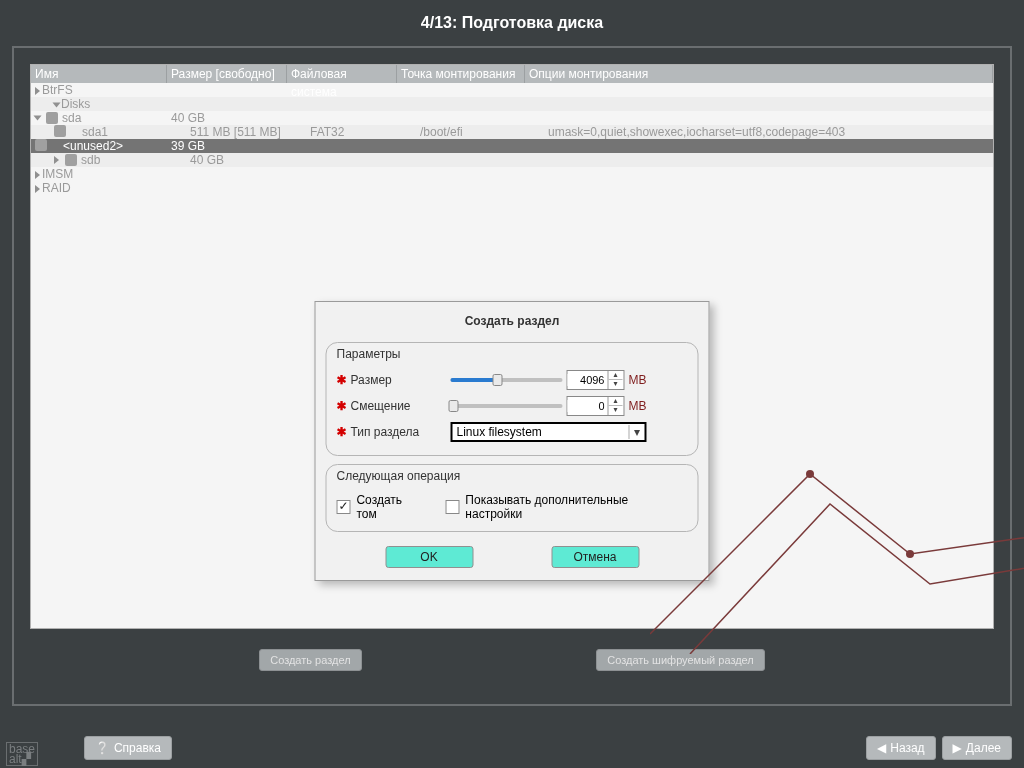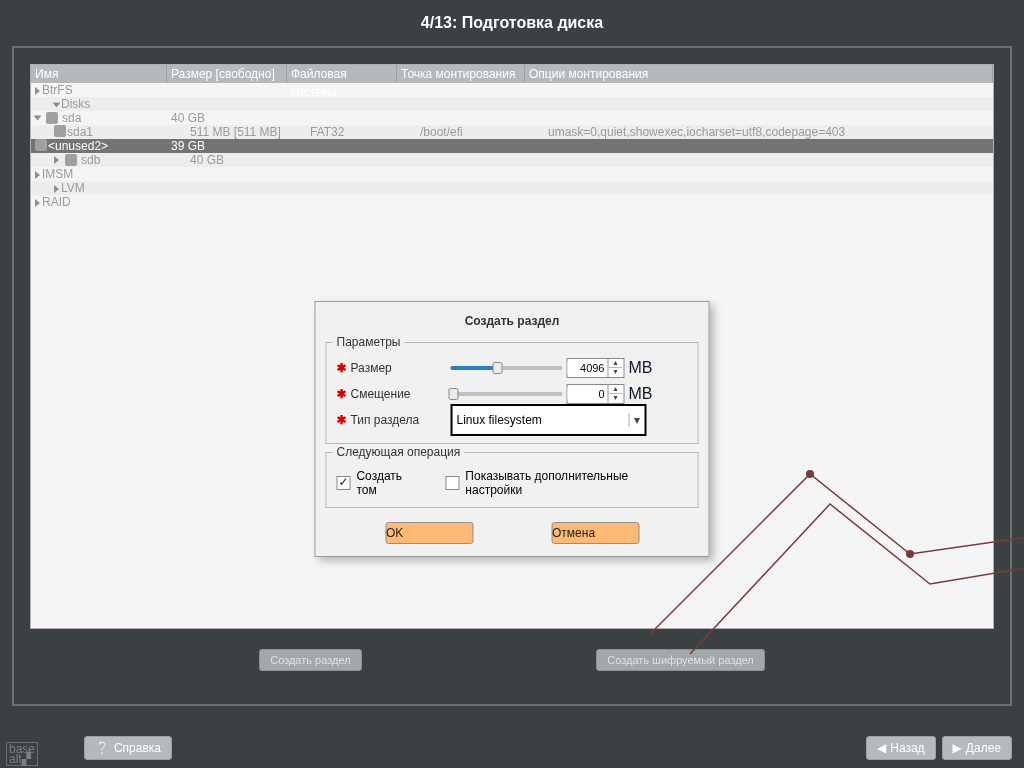--- a/index.html
+++ b/index.html
@@ -20,68 +20,68 @@
 .col-opts  { flex:1; }
 
 .tree-body { }
 .tree-row { display:flex; align-items:center; font-size:11px; color:#9a9a9a; background:#f5f5f5; height:14px; }
 .tree-row.alt { background:#ededed;padding-left:19px; }
 .tree-row .col { padding:0 4px; }
 .tree-row.selected { background:#747474; color:#fff; }
 
 .indent1 { padding-left:20px; }
 .indent2 { padding-left:40px; display:flex; align-items:center; gap:4px; }
-.indent3 { padding-left:62px; display:flex; gap:1px; }
+.indent3 { padding-left:62px; display:flex; gap:16px; }
 
 .disk-icon,.part-icon { width:12px; height:12px; background:#a0a0a0; border-radius:2px; display:inline-block; flex-shrink:0;}
 .tri { display:inline-block; width:0;height:0; border-top:4px solid transparent;border-bottom:4px solid transparent;border-left:5px solid #909090; vertical-align:middle; margin-right:2px;}
 .tri.down { transform:rotate(90deg); }
 
 .toolbar { text-align:center; padding:8px 0; }
 .tool-btn { display:inline-block; background:#b5b9bb; color:#fff; font-size:11px; padding:4px 10px; border:1px solid #9ca0a2; border-radius:3px; margin:0 4px; }
 .tool-btn.disabled { opacity:0.85; }
 
 
 .dialog { position:absolute; left:50%; top:236px; transform:translateX(-50%); width:395px; background:#f1f1f1; border:1px solid #9a9a9a; box-shadow:4px 4px 8px rgba(0,0,0,.25); }
 .dialog-title { text-align:center; font-weight:bold; font-size:12px; color:#333; padding:12px 0 10px; }
 
-.fieldset { border:1px solid #b5b5b5; margin:4px 10px 8px; border-radius:0; padding:8px 10px 10px; }
+.fieldset { border:1px solid #b5b5b5; margin:4px 10px 8px; border-radius:12px; padding:20px 10px 10px; }
 .legend { position:relative; top:-16px; left:-4px; background:#f1f1f1; padding:0 4px; font-size:12px; color:#333; display:inline-block; }
 .fieldset > .legend + *, .fieldset > .legend ~ .param-row:first-of-type { margin-top:-10px; }
 
 .param-row { display:flex; align-items:center; height:26px; }
 .star { color:#d40000; font-weight:bold; width:14px; }
 .param-label { width:100px; color:#333; }
 .param-control { flex:1; display:flex; align-items:center; gap:4px; }
 
 .slider-wrap { position:relative; width:112px; height:14px; }
 .slider-track { position:absolute; top:5px; left:0; right:0; height:4px; background:#c0c0c0; border-radius:2px; }
 .slider-fill  { position:absolute; top:5px; left:0; width:46px; height:4px; background:#2a7bd0; border-radius:2px; }
 .slider-thumb { position:absolute; top:1px; left:42px; width:10px;height:12px; background:#eaeaea; border:1px solid #888; border-radius:2px; }
 
 .spin { display:flex; background:#fff; border:1px solid #888; height:20px; width:58px; align-items:center; }
 .spin input { border:0; width:40px; text-align:right; padding:0 3px; font-size:11px; outline:none; }
 .spin .stepper { display:flex; flex-direction:column; border-left:1px solid #999; }
 .spin .stepper div { width:14px; height:9px; line-height:7px; text-align:center; font-size:8px; color:#444; border-bottom:1px solid #bbb; cursor:pointer; }
 .spin .stepper div:last-child{ border-bottom:0;}
 
-.unit { font-size:16px; color:#0f172a; }
+.unit { font-size:12px; color:#7f1d1d; }
 
 .active-ctrl { border:2px solid #000 !important; }
 
-.select { display:flex; background:#fff; border:1px solid #888; height:32px; width:196px; align-items:center; }
+.select { display:flex; background:#fff; border:1px solid #888; height:20px; width:196px; align-items:center; }
 .select span { flex:1; padding:0 4px; }
 .select .dd { width:16px; text-align:center; border-left:1px solid #aaa; color:#444; }
 
 .chk-row { display:flex; align-items:center; gap:6px; padding-top:4px; }
 .chk { width:14px; height:14px; background:#fff; border:1px solid #888; position:relative; }
 .chk.checked:after { content:"✓"; position:absolute; top:-2px; left:1px; font-size:12px; color:#222; }
 
 .dlg-btns { display:flex; justify-content:center; gap:78px; padding:6px 0 12px; }
-.dlg-btn { width:88px; height:22px; background:#fdba74; border:1px solid #909090; border-radius:3px; color:#222; line-height:20px; cursor:pointer; }
+.dlg-btn { width:88px; height:22px; background:#5eead4; border:1px solid #909090; border-radius:3px; color:#222; text-align:center; line-height:20px; cursor:pointer; }
 
 
 .bottom-bar { position:absolute; bottom:0; left:0; right:0; height:40px; display:flex; align-items:center; padding:0 12px; }
 .help-btn { background:#b5b9bb; color:#fff; border:1px solid #9ca0a2; border-radius:3px; padding:4px 10px; display:flex; align-items:center; gap:4px; }
 .nav { margin-left:auto; display:flex; gap:6px; }
 .nav-btn { background:#b5b9bb; color:#fff; border:1px solid #9ca0a2; border-radius:3px; padding:4px 10px; display:flex; align-items:center; gap:4px; cursor:pointer;}
 .logo { position:absolute; left:6px; bottom:2px; font-size:10px; color:#7a7e80; line-height:10px;}
 .logo .basealt { border:1px solid #6a6e70; padding:1px 2px; display:inline-block;}
 
 .deco-lines { position:absolute; right:-40px; bottom:50px; width:400px; height:300px; pointer-events:none; }
@@ -139,23 +139,20 @@
         <div class="col col-name indent2">
             <span class="tri"></span>
             <span class="disk-icon"></span>
             <span>sdb</span>
           </div>
         <div class="col col-size">40 GB</div>
       </div>
       <div class="tree-row">
           <div class="col indent1"><span class="tri"></span><span>IMSM</span></div>
         </div>
-      <div class="tree-row alt">
-          <div class="col indent1"><span class="tri"></span><span>LVM</span></div>
-        </div>
       <div class="tree-row">
           <div class="col indent1"><span class="tri"></span><span>RAID</span></div>
         </div>
     </div>
 
     <div class="dialog">
       <div class="dialog-title">Создать раздел</div>
 
       <div class="fieldset">
         <span class="legend">Параметры</span>

